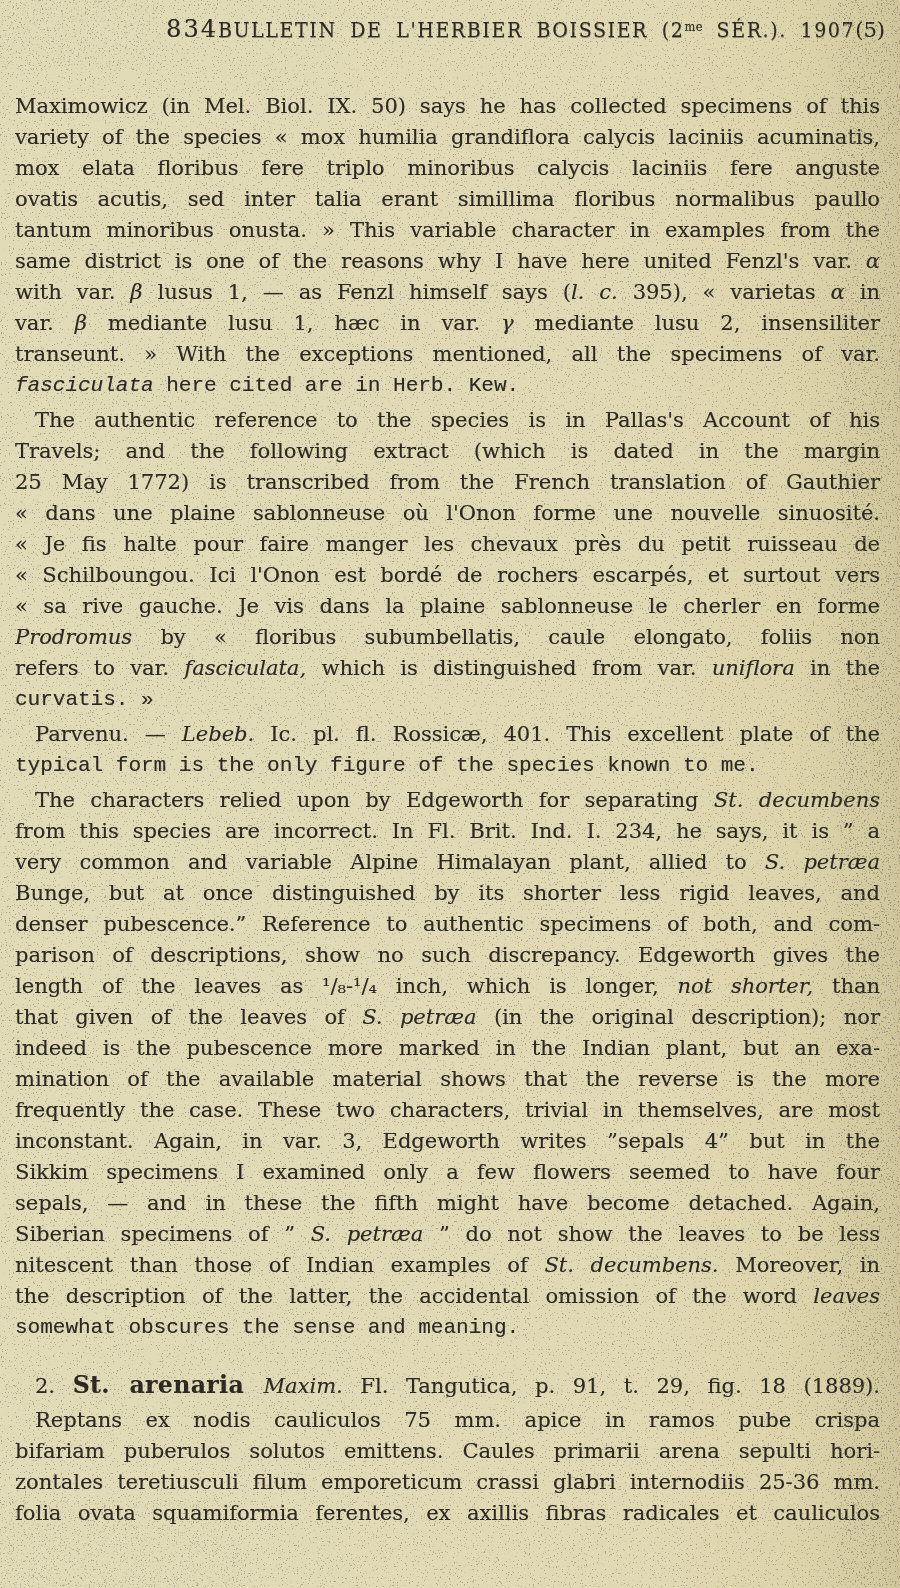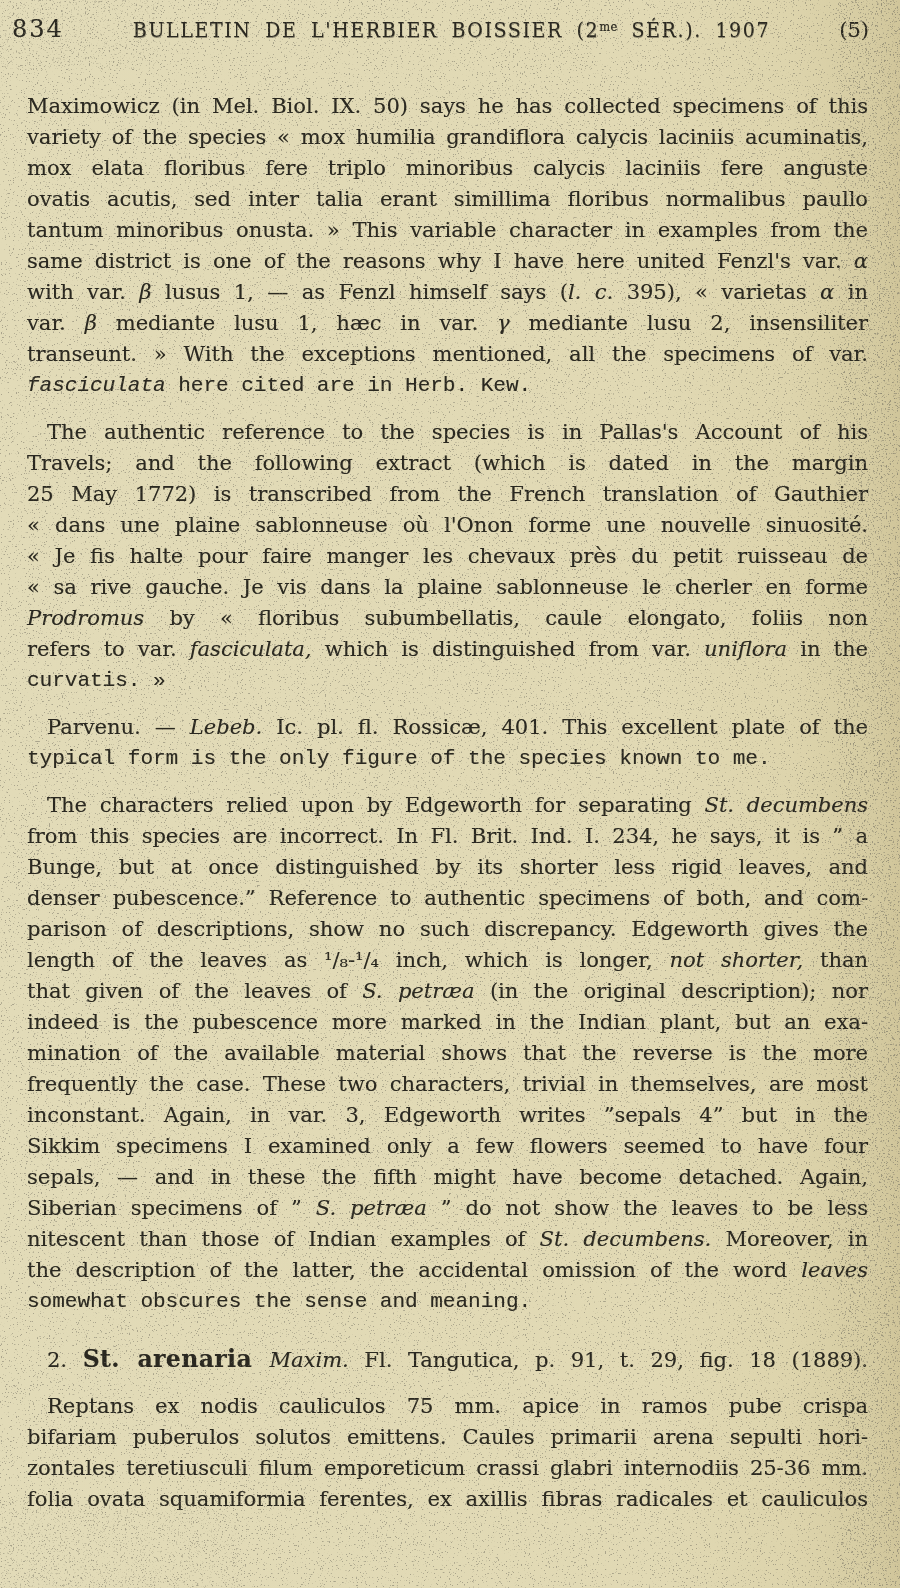--- a/index.html
+++ b/index.html
@@ -21,23 +21,23 @@
     inset: 0;
     pointer-events: none;
     z-index: 3;
   }
   .content {
     position: relative;
     z-index: 2;
   }
   .page-header {
     display: flex;
-    justify-content: space-between;
+    justify-content: flex-end;
     align-items: baseline;
-    margin: 15px 31px 0 12px;
+    margin: 15px 15px 0 12px;
     height: 34px;
     text-shadow: 0.3px 0.4px 0.6px rgba(42,40,30,0.45);
   }
   .page-number {
     font-size: 24px;
     letter-spacing: 2px;
   }
   .journal-title {
     font-size: 19px;
     letter-spacing: 1.6px;
@@ -52,21 +52,21 @@
     font-size: 0.6em;
     vertical-align: 0.55em;
     letter-spacing: 0.5px;
   }
   .body-text {
     margin: 42px 16px 0 11px;
     font-size: 21px;
     line-height: 31px;
     text-shadow: 0.3px 0.4px 0.5px rgba(42,40,30,0.38);
   }
-  .para { margin: 16px; }
+  .para { margin: 4px; }
   .para.gap { margin-top: 27px; }
   .line {
     text-align: justify;
     text-align-last: justify;
     text-justify: inter-word;
     height: 31px;
     white-space: nowrap;
   }
   .line.endline { text-align-last: left; font-family: Liberation Mono, monospace; }
   .line.indent { text-indent: 20px; }
@@ -101,32 +101,34 @@
           <div class="line"><span>var. </span><span class="s-i">β</span><span> mediante lusu 1, hæc in var. </span><span class="s-i">γ</span><span> mediante lusu 2, insensiliter</span></div>
           <div class="line"><span>transeunt. » With the exceptions mentioned, all the specimens of var.</span></div>
           <div class="line endline"><span class="s-i">fasciculata</span><span> here cited are in Herb. Kew.</span></div>
         </div>
         <div class="para">
           <div class="line indent"><span>The authentic reference to the species is in Pallas's Account of his</span></div>
           <div class="line"><span>Travels; and the following extract (which is dated in the margin</span></div>
           <div class="line"><span>25 May 1772) is transcribed from the French translation of Gauthier</span></div>
           <div class="line"><span>« dans une plaine sablonneuse où l'Onon forme une nouvelle sinuosité.</span></div>
           <div class="line"><span>« Je fis halte pour faire manger les chevaux près du petit ruisseau de</span></div>
+          <div class="line"><span>« Schilboungou. Ici l'Onon est bordé de rochers escarpés, et surtout vers</span></div>
           <div class="line"><span>« sa rive gauche. Je vis dans la plaine sablonneuse le cherler en forme</span></div>
           <div class="line"><span class="s-i">Prodromus</span><span> by « floribus subumbellatis, caule elongato, foliis non</span></div>
           <div class="line"><span>refers to var. </span><span class="s-i">fasciculata,</span><span> which is distinguished from var. </span><span class="s-i">uniflora</span><span> in the</span></div>
           <div class="line endline"><span>curvatis. »</span></div>
         </div>
         <div class="para">
           <div class="line indent"><span>Parvenu. — </span><span class="s-i">Lebeb.</span><span> Ic. pl. fl. Rossicæ, 401. This excellent plate of the</span></div>
           <div class="line endline"><span>typical form is the only figure of the species known to me.</span></div>
         </div>
         <div class="para">
           <div class="line indent"><span>The characters relied upon by Edgeworth for separating </span><span class="s-i">St. decumbens</span></div>
           <div class="line"><span>from this species are incorrect. In Fl. Brit. Ind. I. 234, he says, it is ” a</span></div>
+          <div class="line"><span>very common and variable Alpine Himalayan plant, allied to </span><span class="s-i">S. petræa</span></div>
           <div class="line"><span>Bunge, but at once distinguished by its shorter less rigid leaves, and</span></div>
           <div class="line"><span>denser pubescence.” Reference to authentic specimens of both, and com-</span></div>
           <div class="line"><span>parison of descriptions, show no such discrepancy. Edgeworth gives the</span></div>
           <div class="line"><span>length of the leaves as ¹/₈-¹/₄ inch, which is longer, </span><span class="s-i">not shorter,</span><span> than</span></div>
           <div class="line"><span>that given of the leaves of </span><span class="s-i">S. petræa</span><span> (in the original description); nor</span></div>
           <div class="line"><span>indeed is the pubescence more marked in the Indian plant, but an exa-</span></div>
           <div class="line"><span>mination of the available material shows that the reverse is the more</span></div>
           <div class="line"><span>frequently the case. These two characters, trivial in themselves, are most</span></div>
           <div class="line"><span>inconstant. Again, in var. 3, Edgeworth writes ”sepals 4” but in the</span></div>
           <div class="line"><span>Sikkim specimens I examined only a few flowers seemed to have four</span></div>

